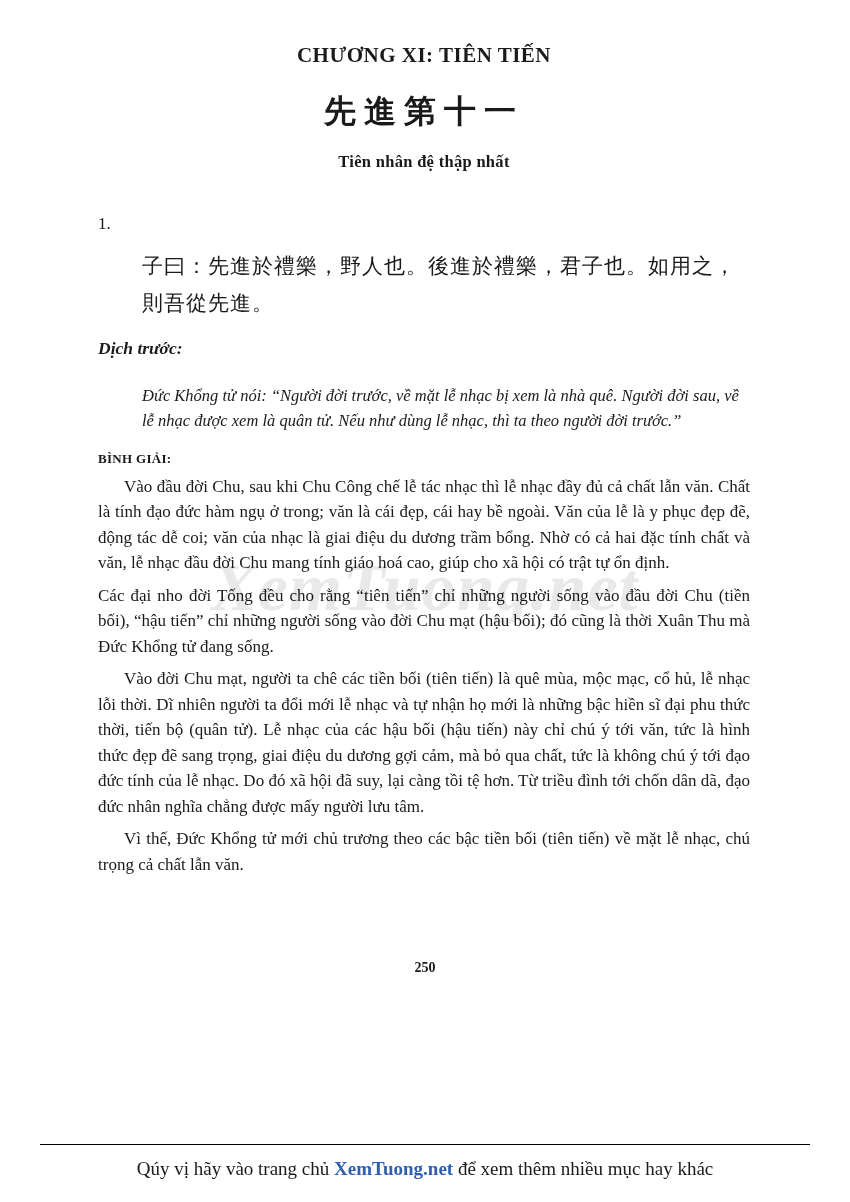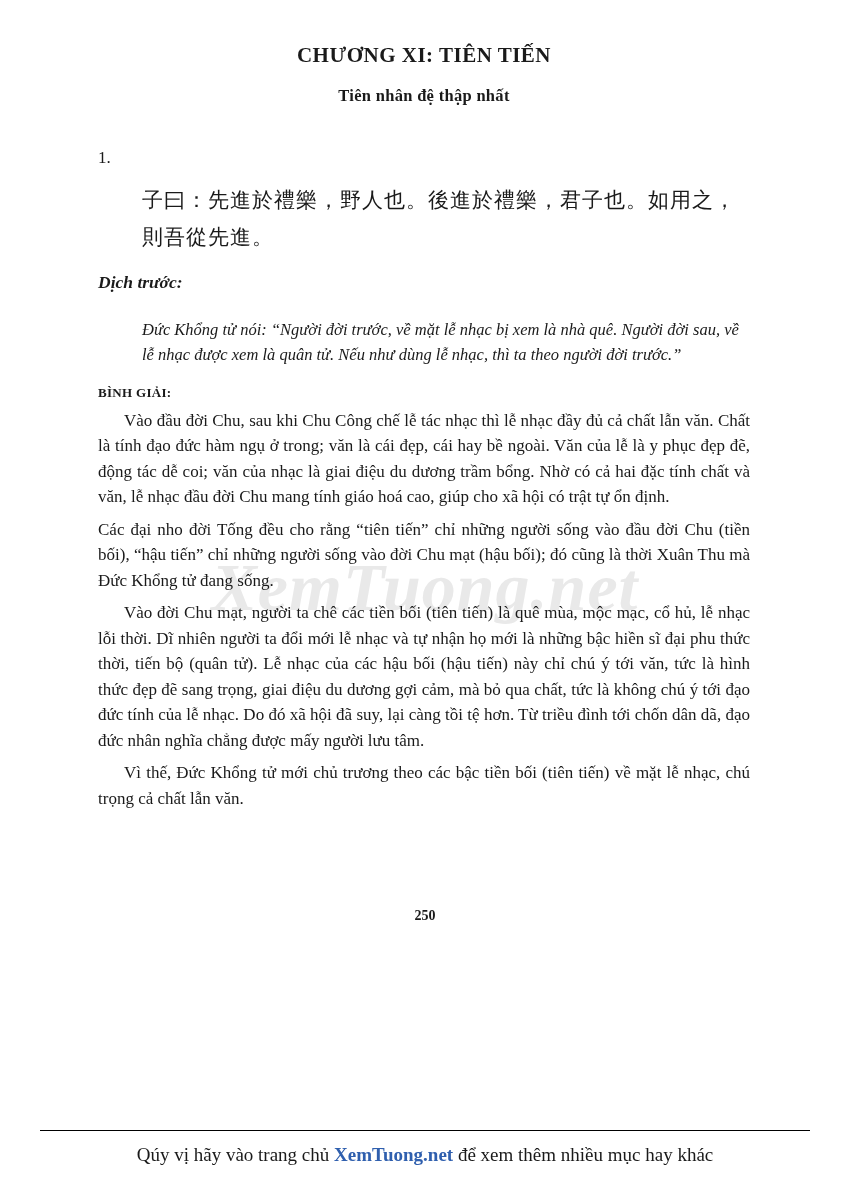--- a/index.html
+++ b/index.html
@@ -121,33 +121,33 @@
     line-height: 1.5;
     margin: 7px 0 0 0;
     text-align: justify;
   }
   .para.indent { text-indent: 26px; }
 
   .page-number {
     position: absolute;
     left: 0;
     right: 0;
-    top: 908px;
+    top: 960px;
     text-align: center;
     font-size: 14px;
     font-weight: bold;
     z-index: 3;
   }
 
   .footer {
     position: absolute;
     left: 0;
     right: 0;
     bottom: 0;
-    height: 72px;
+    height: 58px;
   }
   .footer-rule {
     position: absolute;
     left: 40px;
     right: 40px;
     top: 0;
     height: 1px;
     background: #000;
   }
   .footer-text {
@@ -167,20 +167,21 @@
 <body>
 
 <div class="page">
 
   <div class="watermark">XemTuong.net</div>
 
   <div class="content">
 
     <h1 class="chapter-title">CHƯƠNG XI: TIÊN TIẾN</h1>
 
+    <div class="chinese-title">先進第十一</div>
 
     <div class="sub-title">Tiên nhân đệ thập nhất</div>
 
     <div class="section-number">1.</div>
 
     <div class="chinese-body">子曰：先進於禮樂，野人也。後進於禮樂，君子也。如用之，則吾從先進。</div>
 
 
     <div class="heading-inline">Dịch trước:</div>
 

